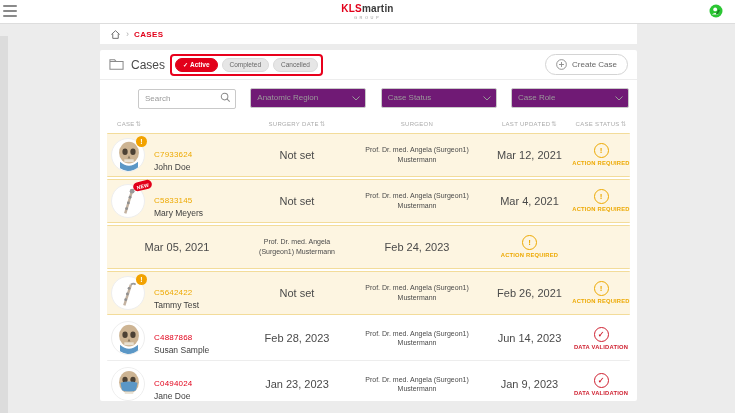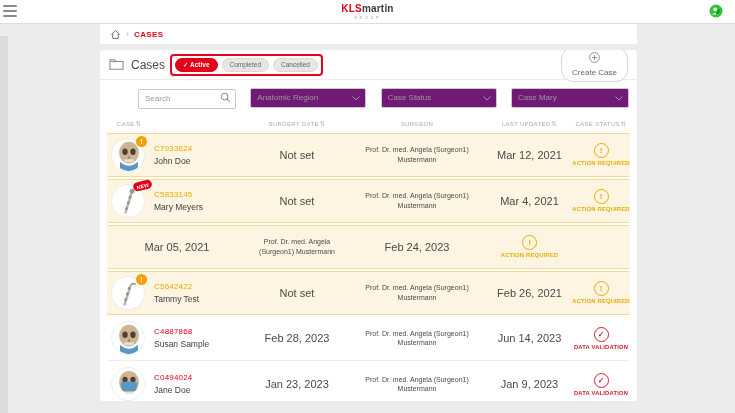--- a/index.html
+++ b/index.html
@@ -37,21 +37,21 @@
   .folder-ic { width:15px; height:13px; margin-right:7px; }
   .panel-title { font-size:12px; color:#4a4a4a; }
   .chip-annotation { display:inline-flex; align-items:center; gap:4px;
     border:2px solid #e8001c; border-radius:4px; padding:2px 3px; margin-left:5px; }
   .chip { font-size:6.5px; border-radius:8px; padding:2.5px 7px; white-space:nowrap;
     cursor:pointer; color:#666; background:#e6e6e6; border:1px solid #dadada; }
   .chip.active { background:#e2001a; border-color:#e2001a; color:#fff; font-weight:bold; }
   .chip .chk { margin-right:2px; font-size:6px; }
   .create-btn { margin-left:auto; display:flex; align-items:center; gap:5px;
     border:1px solid #d4d4d4; border-radius:12px; padding:4px 10px;
-    font-size:8px; color:#666; background:#fff; cursor:pointer;flex-direction:column; }
+    font-size:8px; color:#666; background:#fff; cursor:pointer; }
   .plus-ic { width:11px; height:11px; }
 
   
   .filters { display:flex; align-items:center; justify-content:space-between;
     padding:7px 8px 7px 8px; }
   .search-box { position:relative; width:128px;padding-left:30px; }
   .search-box input { width:100%; height:20px; border:1px solid #c9c9c9; border-radius:2px;
     font-size:8px; padding:0 20px 0 6px; color:#444; outline:none;
     font-family:"Liberation Sans", sans-serif; }
   .search-box input::placeholder { color:#9a9a9a; }
@@ -67,21 +67,21 @@
   .thead { padding:4px 7px 5px 7px; }
   .th { font-size:6px; color:#ababab; letter-spacing:.3px; text-align:center;
     cursor:pointer; white-space:nowrap; }
   .th.first { text-align:left; padding-left:10px; }
   .sort { color:#b8b8b8; font-size:6.5px; margin-left:1px; }
 
   .rows { padding:0 7px; }
   .row { height:44px; margin-bottom:2px; border-radius:1px; cursor:pointer; }
   .row.warn { background:#fdf5e1; border-top:1px solid #f3dc9a; border-bottom:1px solid #f3dc9a; }
   .row.ok { background:#fff; border-bottom:1px solid #ededed; }
-  .cell-case { display:flex; align-items:center; gap:9px; padding-left:4px; }
+  .cell-case { display:flex; align-items:flex-end; gap:9px; padding-left:4px; }
   .avatar { position:relative; width:34px; height:34px; flex:0 0 34px; }
   .avatar .disc { width:34px; height:34px; border-radius:50%; background:#fff;
     border:1px solid #eee; overflow:hidden; }
   .badge-alert { position:absolute; top:-2px; right:-2px; width:11px; height:11px;
     border-radius:50%; background:#f2a200; color:#fff; font-size:7px; font-weight:bold;
     display:flex; align-items:center; justify-content:center; }
   .badge-new { position:absolute; top:-3px; right:-7px; background:#e2001a; color:#fff;
     font-size:5px; font-weight:bold; border-radius:5px; padding:1.5px 3.5px;
     transform:rotate(-14deg); letter-spacing:.2px; }
   .case-id { font-size:8px; letter-spacing:.2px; }
@@ -172,21 +172,21 @@
           <path d="M0.5 0.5 L4 4 L7.5 0.5" fill="none" stroke="#9a9a9a" stroke-width="1"></path>
         </svg>
     </div>
     <div class="select sel-status">
       <span>Case Status</span>
       <svg class="chev" viewBox="0 0 8 5">
           <path d="M0.5 0.5 L4 4 L7.5 0.5" fill="none" stroke="#9a9a9a" stroke-width="1"></path>
         </svg>
     </div>
     <div class="select sel-role">
-      <span>Case Mary</span>
+      <span>Case Role</span>
       <svg class="chev" viewBox="0 0 8 5">
           <path d="M0.5 0.5 L4 4 L7.5 0.5" fill="none" stroke="#9a9a9a" stroke-width="1"></path>
         </svg>
     </div>
   </div>
 
   <div class="grid thead">
     <div class="th first"><span>CASE</span><span class="sort">⇅</span></div>
     <div class="th"><span>SURGERY DATE</span><span class="sort">⇅</span></div>
     <div class="th"><span>SURGEON</span></div>

